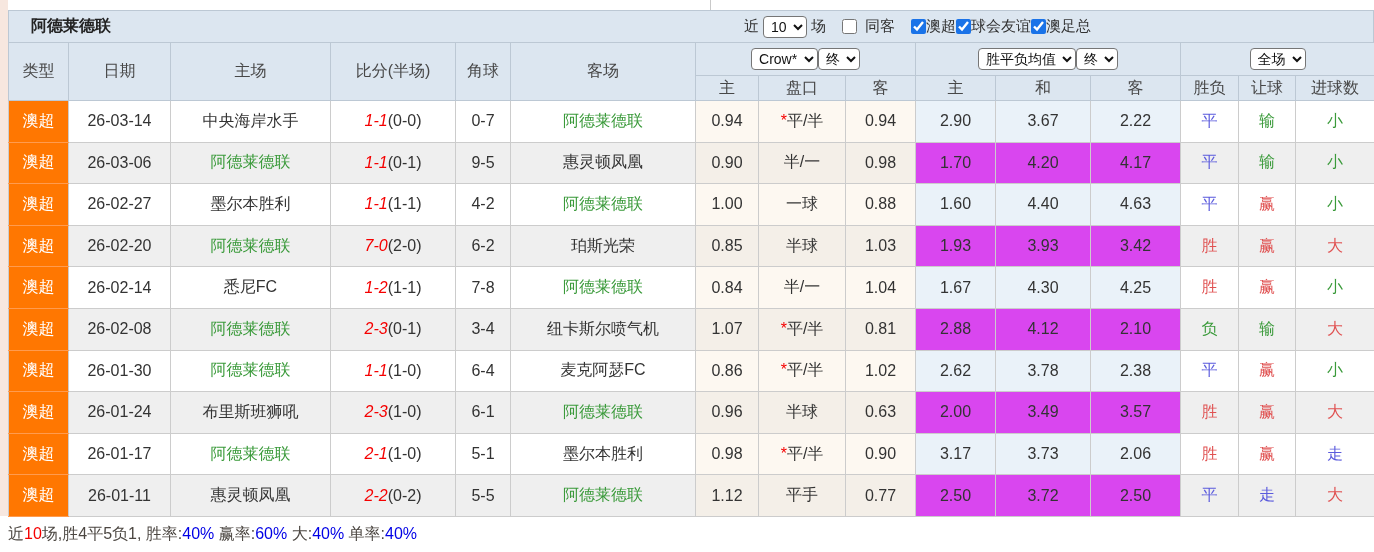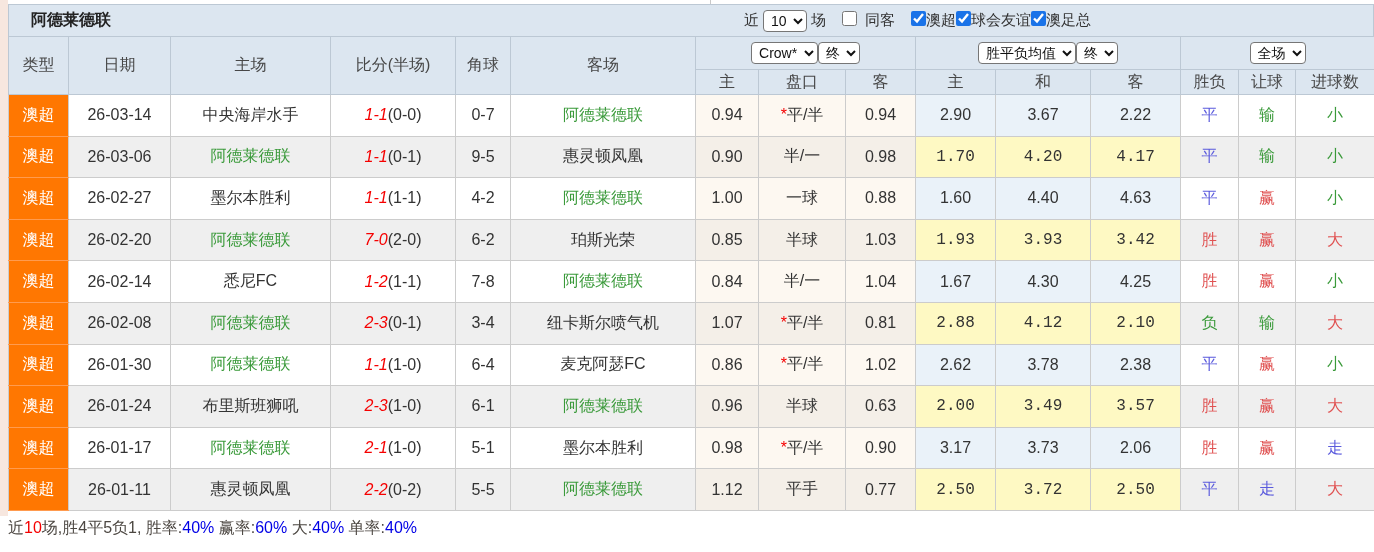--- a/index.html
+++ b/index.html
@@ -1,46 +1,46 @@
 <!DOCTYPE html>
 <html><head>
 <meta charset="utf-8">
 <style>
   * { box-sizing: border-box; margin: 0; padding: 0; }
   html,body { width:1374px; height:552px; overflow:hidden; background:#fff;
               font-family:"Liberation Sans", sans-serif; color:#333; }
   .left-strip { position:absolute; left:0; top:0; width:8px; height:516px; background:#f7e7df; }
   .top-remnant { position:absolute; left:710px; top:0; width:1px; height:10px; background:#c9c9c9; }
-  .wrap { position:absolute; left:8px; top:4px; width:1366px; }
+  .wrap { position:absolute; left:8px; top:10px; width:1366px; }
 
   
   .titlebar { height:32px; background:#dce6f0; border:1px solid #bcc8d4; border-bottom:none;
               display:flex; align-items:center; }
   .page-title { font-weight:bold; font-size:16px; color:#222; padding-left:22px; }
   .filterbar { margin-left:auto; margin-right:282px; display:flex; align-items:center;
                font-size:15px; color:#333; gap:4px; white-space:nowrap; }
   .filterbar .gap { width:8px; }
   select { font-family:"Liberation Sans", sans-serif; font-size:14px; color:#111;
            background:#fff; border:1px solid #767676; border-radius:4px; padding:1px 3px; height:22px; }
   input[type=checkbox] { width:15px; height:15px; accent-color:#1a73e8; vertical-align:middle; }
-  label.cb-item { display:inline-flex; align-items:flex-start; }
+  label.cb-item { display:inline-flex; align-items:center; }
 
   
   table { width:1366px; border-collapse:collapse; table-layout:fixed; }
   th, td { border:1px solid #ccc; text-align:center; font-weight:normal; overflow:hidden; }
   thead th { background:#dce6f0; border-color:#bcc8d4; color:#474747; font-size:16px; }
   thead tr.selrow th { height:33px; }
   thead tr.subrow th { height:25px; font-size:16px; }
   .sel-group { display:flex; justify-content:center; align-items:center; }
   tbody td { font-size:16px; height:41.6px; background:#fff; }
   tbody tr.even td { background:#efefef; }
   tbody td.c-odds { background:#fdf8f1; }
   tbody tr.even td.c-odds { background:#f4efe8; }
   tbody td.c-avg { background:#eaf2f9;margin-top:28px; }
-  tbody tr.even td.c-avg { background:#fef9c3;font-family:Liberation Mono, monospace; }
+  tbody tr.even td.c-avg { background:#d946ef; }
   td.c-league { background:#ff7701 !important; color:#fff; border-bottom-color:#ff9b4f; border-top-color:#ff9b4f; }
   .team-hl { color:#3a9a3a; }
   .score { color:#f50000;font-style:italic; }
   .half { color:#333; }
   .star { color:#f50000; }
   .clr-red { color:#e05252; }
   .clr-green { color:#3a9a3a; }
   .clr-blue { color:#5b5bdd; }
 
   

